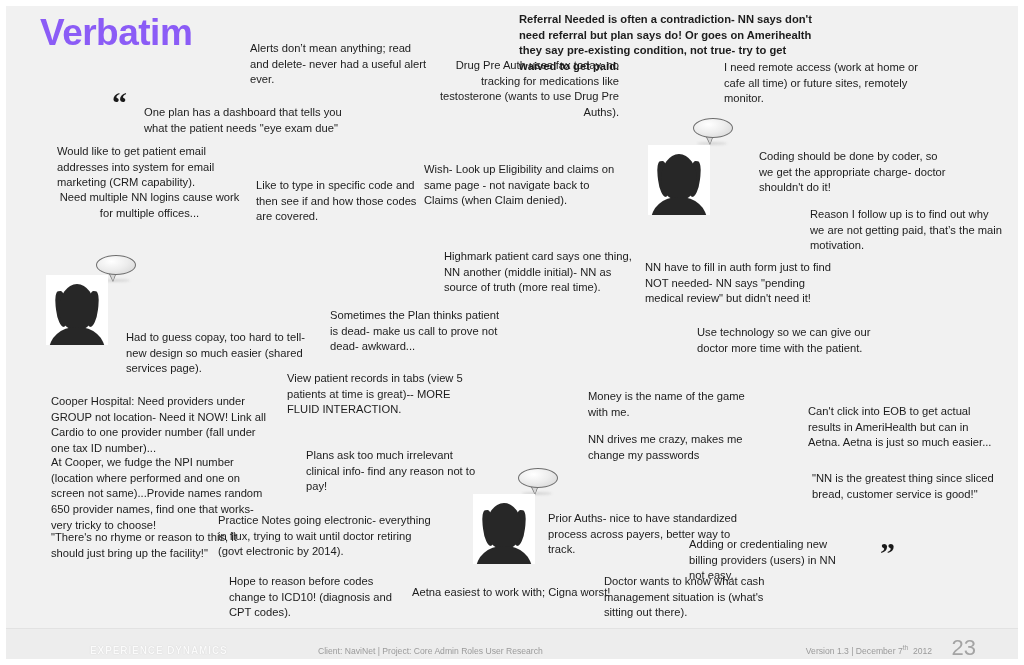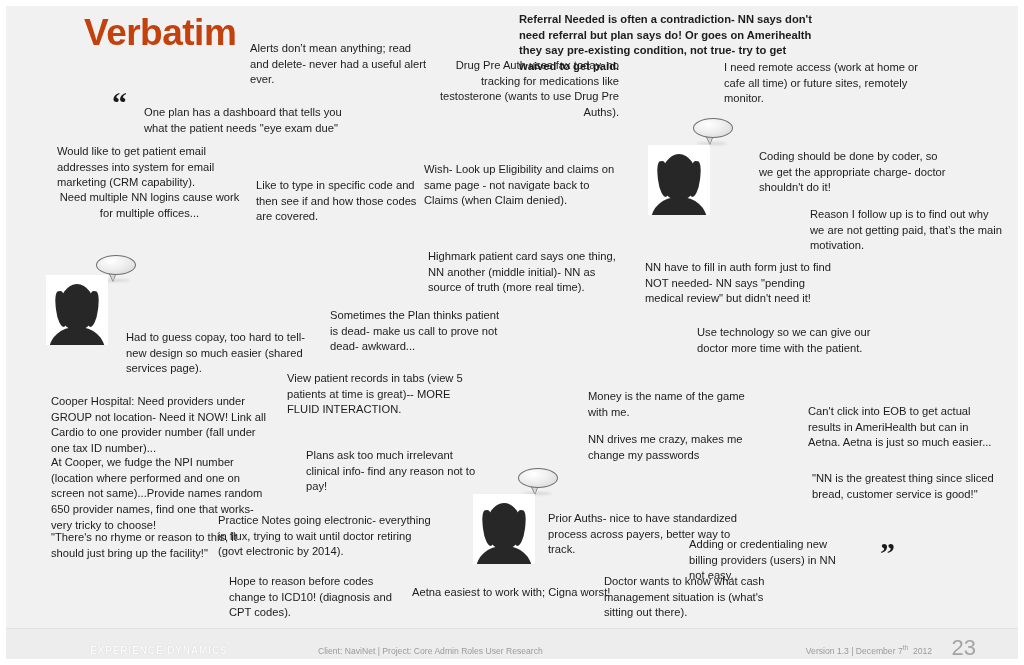--- a/index.html
+++ b/index.html
@@ -22,24 +22,23 @@
     width: 1012px;
     height: 653px;
     background: #f1f1f1;
   }
   #title {
     position: absolute;
     left: 40px;
     top: 14px;
     font-size: 37px;
     font-weight: bold;
-    color: #c2410c;
+    color: #8b5cf6;
     letter-spacing: -0.5px;
     line-height: 1.05;
-    margin-left: 44px;
   }
   .q {
     position: absolute;
     font-size: 11.2px;
     line-height: 1.40;
     color: #1c1c1c;
     font-family: "Liberation Sans", sans-serif;
   }
   .qmark {
     position: absolute;
@@ -233,21 +232,21 @@
   <div class="q" style="left:519px; top:12px;  width:300px;font-weight:bold;">Referral Needed is often a contradiction- NN says don't need referral but plan says do! Or goes on Amerihealth they say pre-existing condition, not true- try to get waived to get paid.</div>
   <div class="q" style="left:419px; top:58px;  width:200px;text-align:right;">Drug Pre Auth uses fax today, no tracking for medications like testosterone (wants to use Drug Pre Auths).</div>
   <div class="q" style="left:724px; top:60px;  width:195px;">I need remote access (work at home or cafe all time) or future sites, remotely monitor.</div>
   <div class="q" style="left:144px; top:105px; width:200px;">One plan has a dashboard that tells you what the patient needs "eye exam due"</div>
   <div class="q" style="left:57px;  top:144px; width:175px;">Would like to get patient email addresses into system for email marketing (CRM capability).</div>
   <div class="q" style="left:57px;  top:190px; width:185px;text-align:center;">Need multiple NN logins cause work for multiple offices...</div>
   <div class="q" style="left:256px; top:178px; width:170px;">Like to type in specific code and then see if and how those codes are covered.</div>
   <div class="q" style="left:424px; top:162px; width:200px;">Wish- Look up Eligibility and claims on same page - not navigate back to Claims (when Claim denied).</div>
   <div class="q" style="left:759px; top:149px; width:195px;">Coding should be done by coder, so we get the appropriate charge- doctor shouldn't do it!</div>
   <div class="q" style="left:810px; top:207px; width:195px;">Reason I follow up is to find out why we are not getting paid, that’s the main motivation.</div>
-  <div class="q" style="left:428px; top:249px; width:195px;">Highmark patient card says one thing, NN another (middle initial)- NN as source of truth (more real time).</div>
+  <div class="q" style="left:444px; top:249px; width:195px;">Highmark patient card says one thing, NN another (middle initial)- NN as source of truth (more real time).</div>
   <div class="q" style="left:645px; top:260px; width:200px;">NN have to fill in auth form just to find NOT needed- NN says "pending medical review" but didn't need it!</div>
   <div class="q" style="left:330px; top:308px; width:180px;">Sometimes the Plan thinks patient is dead- make us call to prove not dead- awkward...</div>
   <div class="q" style="left:126px; top:330px; width:200px;">Had to guess copay, too hard to tell- new design so much easier (shared services page).</div>
   <div class="q" style="left:697px; top:325px; width:200px;">Use technology so we can give our doctor more time with the patient.</div>
   <div class="q" style="left:287px; top:371px; width:195px;">View patient records in tabs (view 5 patients at time is great)-- MORE FLUID INTERACTION.</div>
   <div class="q" style="left:51px;  top:394px; width:215px;">Cooper Hospital: Need providers under GROUP not location- Need it NOW! Link all Cardio to one provider number (fall under one tax ID number)...</div>
   <div class="q" style="left:588px; top:389px; width:175px;">Money is the name of the game with me.</div>
   <div class="q" style="left:808px; top:404px; width:195px;">Can't click into EOB to get actual results in AmeriHealth but can in Aetna. Aetna is just so much easier...</div>
   <div class="q" style="left:588px; top:432px; width:180px;">NN drives me crazy, makes me change my passwords</div>
   <div class="q" style="left:51px;  top:455px; width:220px;">At Cooper, we fudge the NPI number (location where performed and one on screen not same)...Provide names random 650 provider names, find one that works- very tricky to choose!</div>

